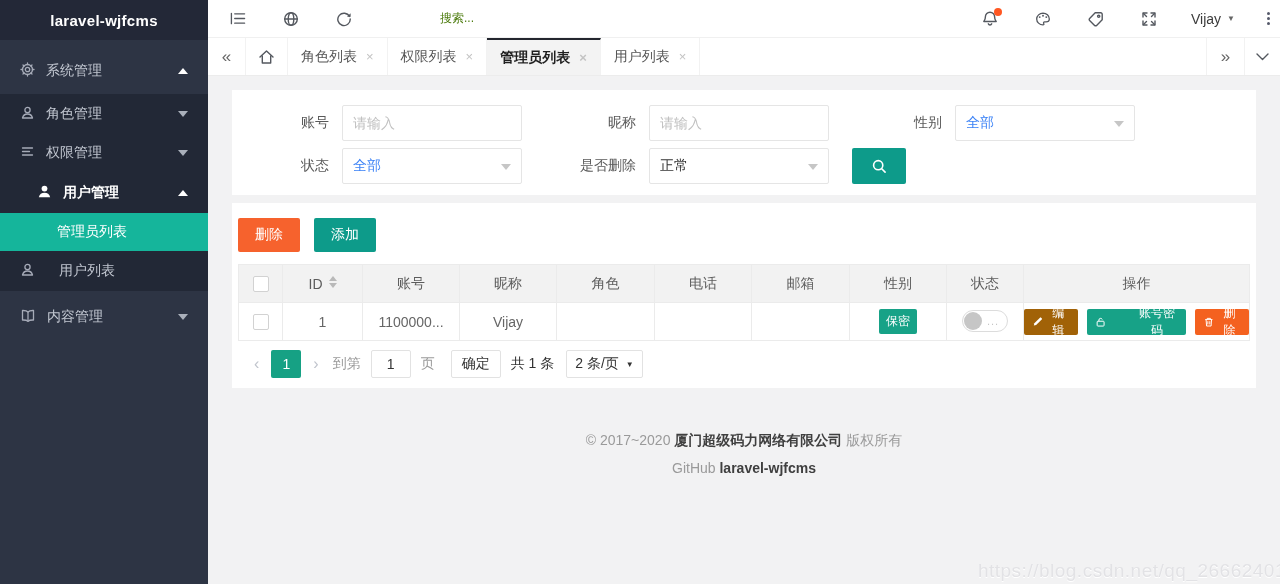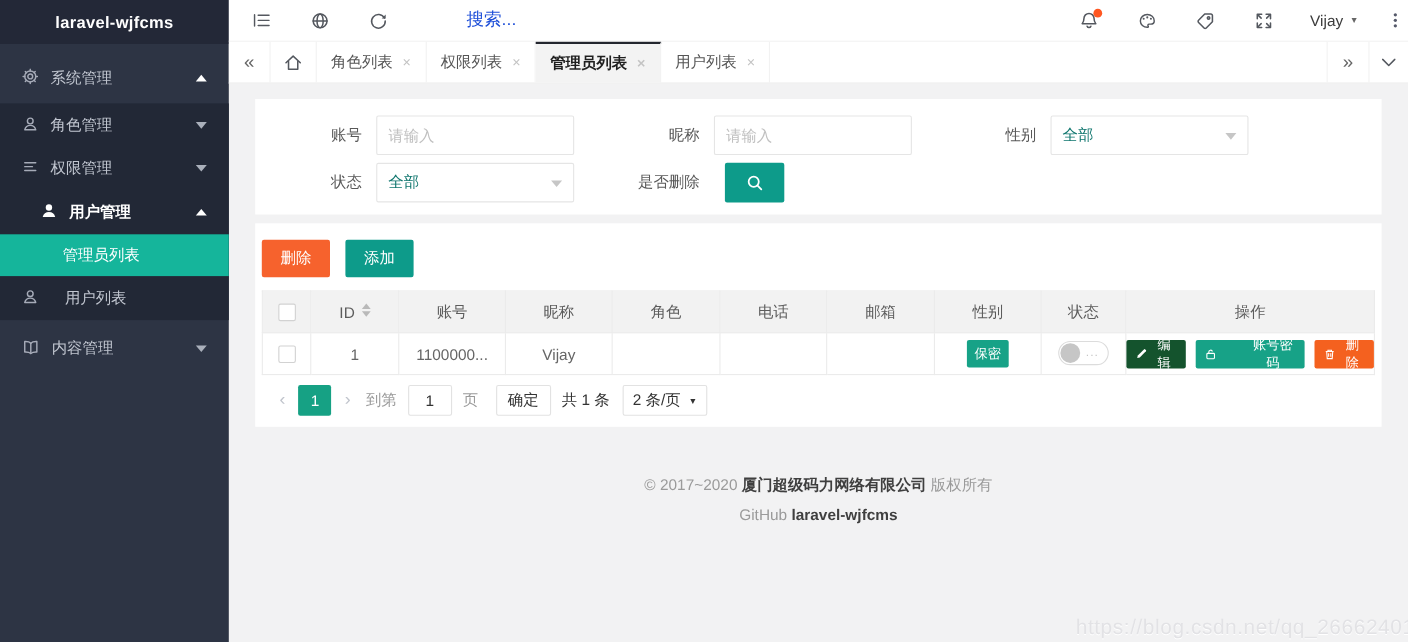--- a/index.html
+++ b/index.html
@@ -25,21 +25,21 @@
   .it-content { height:52px; }
   .caret { margin-left:auto; width:0; height:0; }
   .caret-down { border-left:5px solid transparent; border-right:5px solid transparent; border-top:6px solid #aab0bb; }
   .caret-up { border-left:5px solid transparent; border-right:5px solid transparent; border-bottom:6px solid #ffffff; }
 
   
   .main { flex:1; display:flex; flex-direction:column; min-width:0; }
 
   .topbar { height:38px; background:#fff; border-bottom:1px solid #f0f0f0; display:flex; align-items:center; padding:0 8px 0 22px; }
   .tb-ic { width:16px; height:16px; margin-right:37px; display:flex; align-items:center; justify-content:center; cursor:pointer; position:relative; }
-  .tb-search { color:#1d4ed8; font-size:16px; margin-left:35px; cursor:text; flex:1; }
+  .tb-search { color:#4d7c0f; font-size:12px; margin-left:51px; cursor:text; flex:1; }
   .tb-right { display:flex; align-items:center; }
   .tb-right .tb-ic { margin-right:0; margin-left:37px; }
   .badge-dot { position:absolute; top:-3px; right:-4px; width:8px; height:8px; border-radius:50%; background:#ff5722; }
   .tb-user { display:flex; align-items:center; margin-left:34px; cursor:pointer; color:#3c3c3c; font-size:14px; }
   .tb-user .uc { font-size:8px; color:#666; margin-left:6px; }
   .vdots { margin-left:30px; display:flex; flex-direction:column; gap:2px; cursor:pointer; padding:2px; }
   .vdots i { width:3px; height:3px; border-radius:50%; background:#55596a; }
 
   .tabbar { height:38px; background:#fff; border-bottom:1px solid #ececec; display:flex; align-items:stretch; }
   .tab-ctrl { width:38px; display:flex; align-items:center; justify-content:center; color:#666; font-size:17px; cursor:pointer; border-right:1px solid #f2f2f2; }
@@ -57,21 +57,21 @@
   
   .search-card { padding:15px 0 11px 0; }
   .frow { display:flex; align-items:center; margin-bottom:7px; }
   .flabel { font-size:14px; color:#595959; text-align:right; }
   .fl-1 { width:97px; }
   .fl-2 { width:114px; }
   .fl-3 { width:113px; }
   .fctrl { width:180px; height:36px; margin-left:13px; border:1px solid #e5e5e5; border-radius:2px; background:#fff; display:flex; align-items:center; padding:0 10px; font-size:14px; position:relative; }
   input.fctrl { color:#333; }
   input.fctrl::placeholder { color:#c0c0c0; }
-  .fselect { color:#0f766e; cursor:pointer; }
+  .fselect { color:#3b82f6; cursor:pointer; }
   .fselect.dark { color:#333; }
   .fselect .tri { position:absolute; right:10px; top:15px; width:0; height:0; border-left:5px solid transparent; border-right:5px solid transparent; border-top:6px solid #c6c6c6; }
   .btn-search { width:54px; height:36px; margin-left:23px; background:#0d9b8a; border:none; border-radius:2px; display:flex; align-items:center; justify-content:center; cursor:pointer; }
 
   
   .table-card { margin-top:8px; padding:9px 6px 10px 6px; }
   .toolbar { display:flex; gap:14px; margin:6px 0 12px 0; }
   .btn { border:none; border-radius:2px; color:#fff; font-size:14px; height:34px; padding:0 17px; cursor:pointer; }
   .btn-del { background:#f6622d; }
   .btn-add { background:#0d9b8a; }
@@ -84,21 +84,21 @@
   .sorter { display:inline-flex; flex-direction:column; gap:2px; cursor:pointer; }
   .sorter i { width:0; height:0; border-left:4px solid transparent; border-right:4px solid transparent; }
   .sorter .up { border-bottom:5px solid #b9b9b9; }
   .sorter .dn { border-top:5px solid #b9b9b9; }
   .tag-teal { display:inline-block; background:#17a287; color:#fff; font-size:12px; padding:4px 7px; border-radius:2px; }
   .toggle { width:46px; height:22px; border:1px solid #dcdcdc; border-radius:11px; background:#fff; display:inline-flex; align-items:center; padding:1px; cursor:pointer; }
   .toggle .knob { width:18px; height:18px; border-radius:50%; background:#c6c6c6; }
   .toggle .t-txt { color:#c6c6c6; font-size:11px; margin-left:5px; letter-spacing:1px; }
   .acts { display:flex; gap:9px; justify-content:center; }
   .abtn { border:none; border-radius:2px; color:#fff; font-size:12px; height:26px; padding:0 9px; display:inline-flex; align-items:center; gap:5px; cursor:pointer; }
-  .a-edit { background:#14532d;font-family:Liberation Mono, monospace; }
+  .a-edit { background:#a16207;font-family:Liberation Mono, monospace; }
   .a-pass { background:#17a287;gap:32px; }
   .a-del { background:#f4611f; }
 
   .pager { display:flex; align-items:center; margin-top:9px; padding-left:8px; font-size:14px; }
   .pg-arrow { color:#c0c4cc; font-size:16px; padding:0 8px; cursor:pointer; }
   .pg-cur { width:30px; height:28px; background:#16a184; color:#fff; border-radius:2px; display:flex; align-items:center; justify-content:center; margin:0 4px; cursor:pointer; }
   .pg-gray { color:#9a9a9a; margin:0 6px; }
   .pg-input { width:40px; height:28px; border:1px solid #e2e2e2; border-radius:2px; text-align:center; font-size:14px; color:#333; margin:0 4px; }
   .pg-btn { height:28px; border:1px solid #e2e2e2; background:#fff; border-radius:2px; padding:0 10px; font-size:14px; color:#333; margin:0 10px; cursor:pointer; }
   .pg-total { color:#333; margin-right:12px; }
@@ -331,20 +331,24 @@
             <span class="tri"></span>
           </div>
         </div>
         <div class="frow" style="margin-bottom:0">
           <span class="flabel fl-1">状态</span>
           <div class="fctrl fselect">
             <span>全部</span>
             <span class="tri"></span>
           </div>
           <span class="flabel fl-2">是否删除</span>
+          <div class="fctrl fselect dark">
+            <span>正常</span>
+            <span class="tri"></span>
+          </div>
           <button class="btn-search">
             <svg width="17" height="17" viewBox="0 0 17 17">
                 <g fill="none" stroke="#fff" stroke-width="1.6" stroke-linecap="round">
                   <circle cx="7.2" cy="7.2" r="4.6"></circle>
                   <path d="M10.7 10.7l3.4 3.4"></path>
                 </g>
               </svg>
           </button>
         </div>
       </div>

